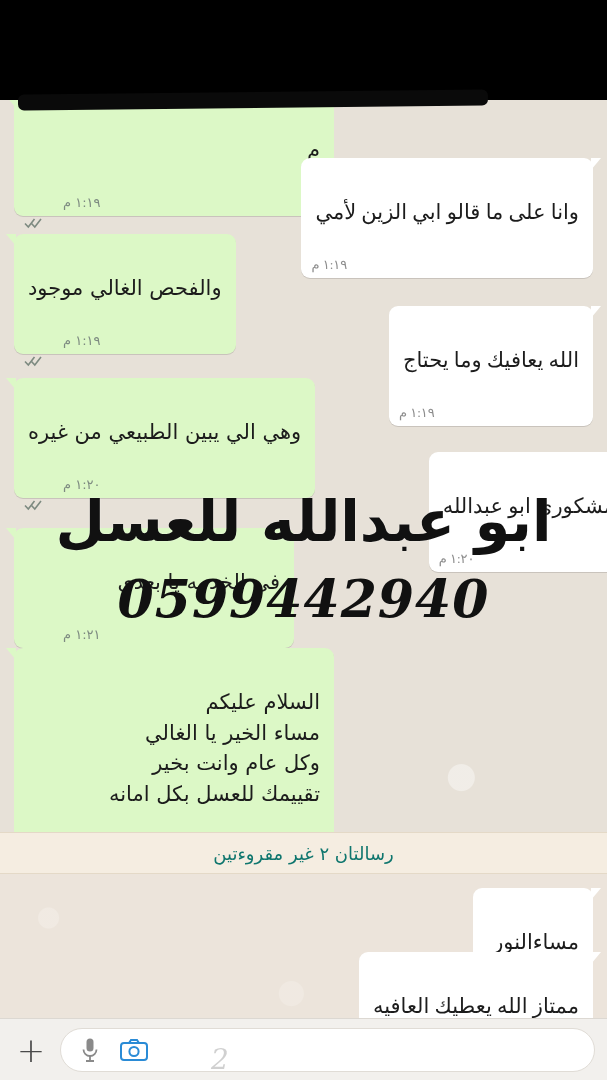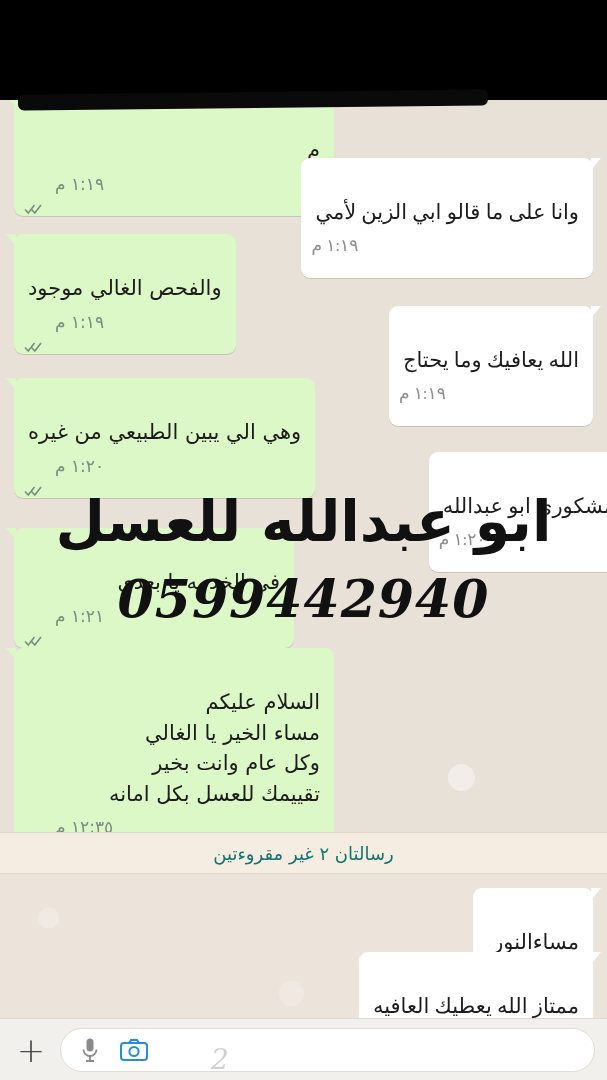--- a/index.html
+++ b/index.html
@@ -98,26 +98,26 @@
     content: "";
     position: absolute;
     right: -8px; top: 0;
     border-top: 0 solid transparent;
     border-left: 10px solid #ffffff;
     border-bottom: 12px solid transparent;
   }
 
   .meta {
     position: absolute;
-    bottom: 20px;
+    bottom: 3px;
     left: 10px;
     display: flex;
     align-items: center;
-    gap: 12px;
-    font-size: 17px;
+    gap: 20px;
+    font-size: 13px;
     color: #7d8a80;
     direction: ltr;
   }
   .bubble.in .meta { color: #8d8d8d; }
   .ticks {
     display: inline-block;
     width: 19px; height: 12px;
     position: relative;
   }
   .ticks svg { display: block; }

